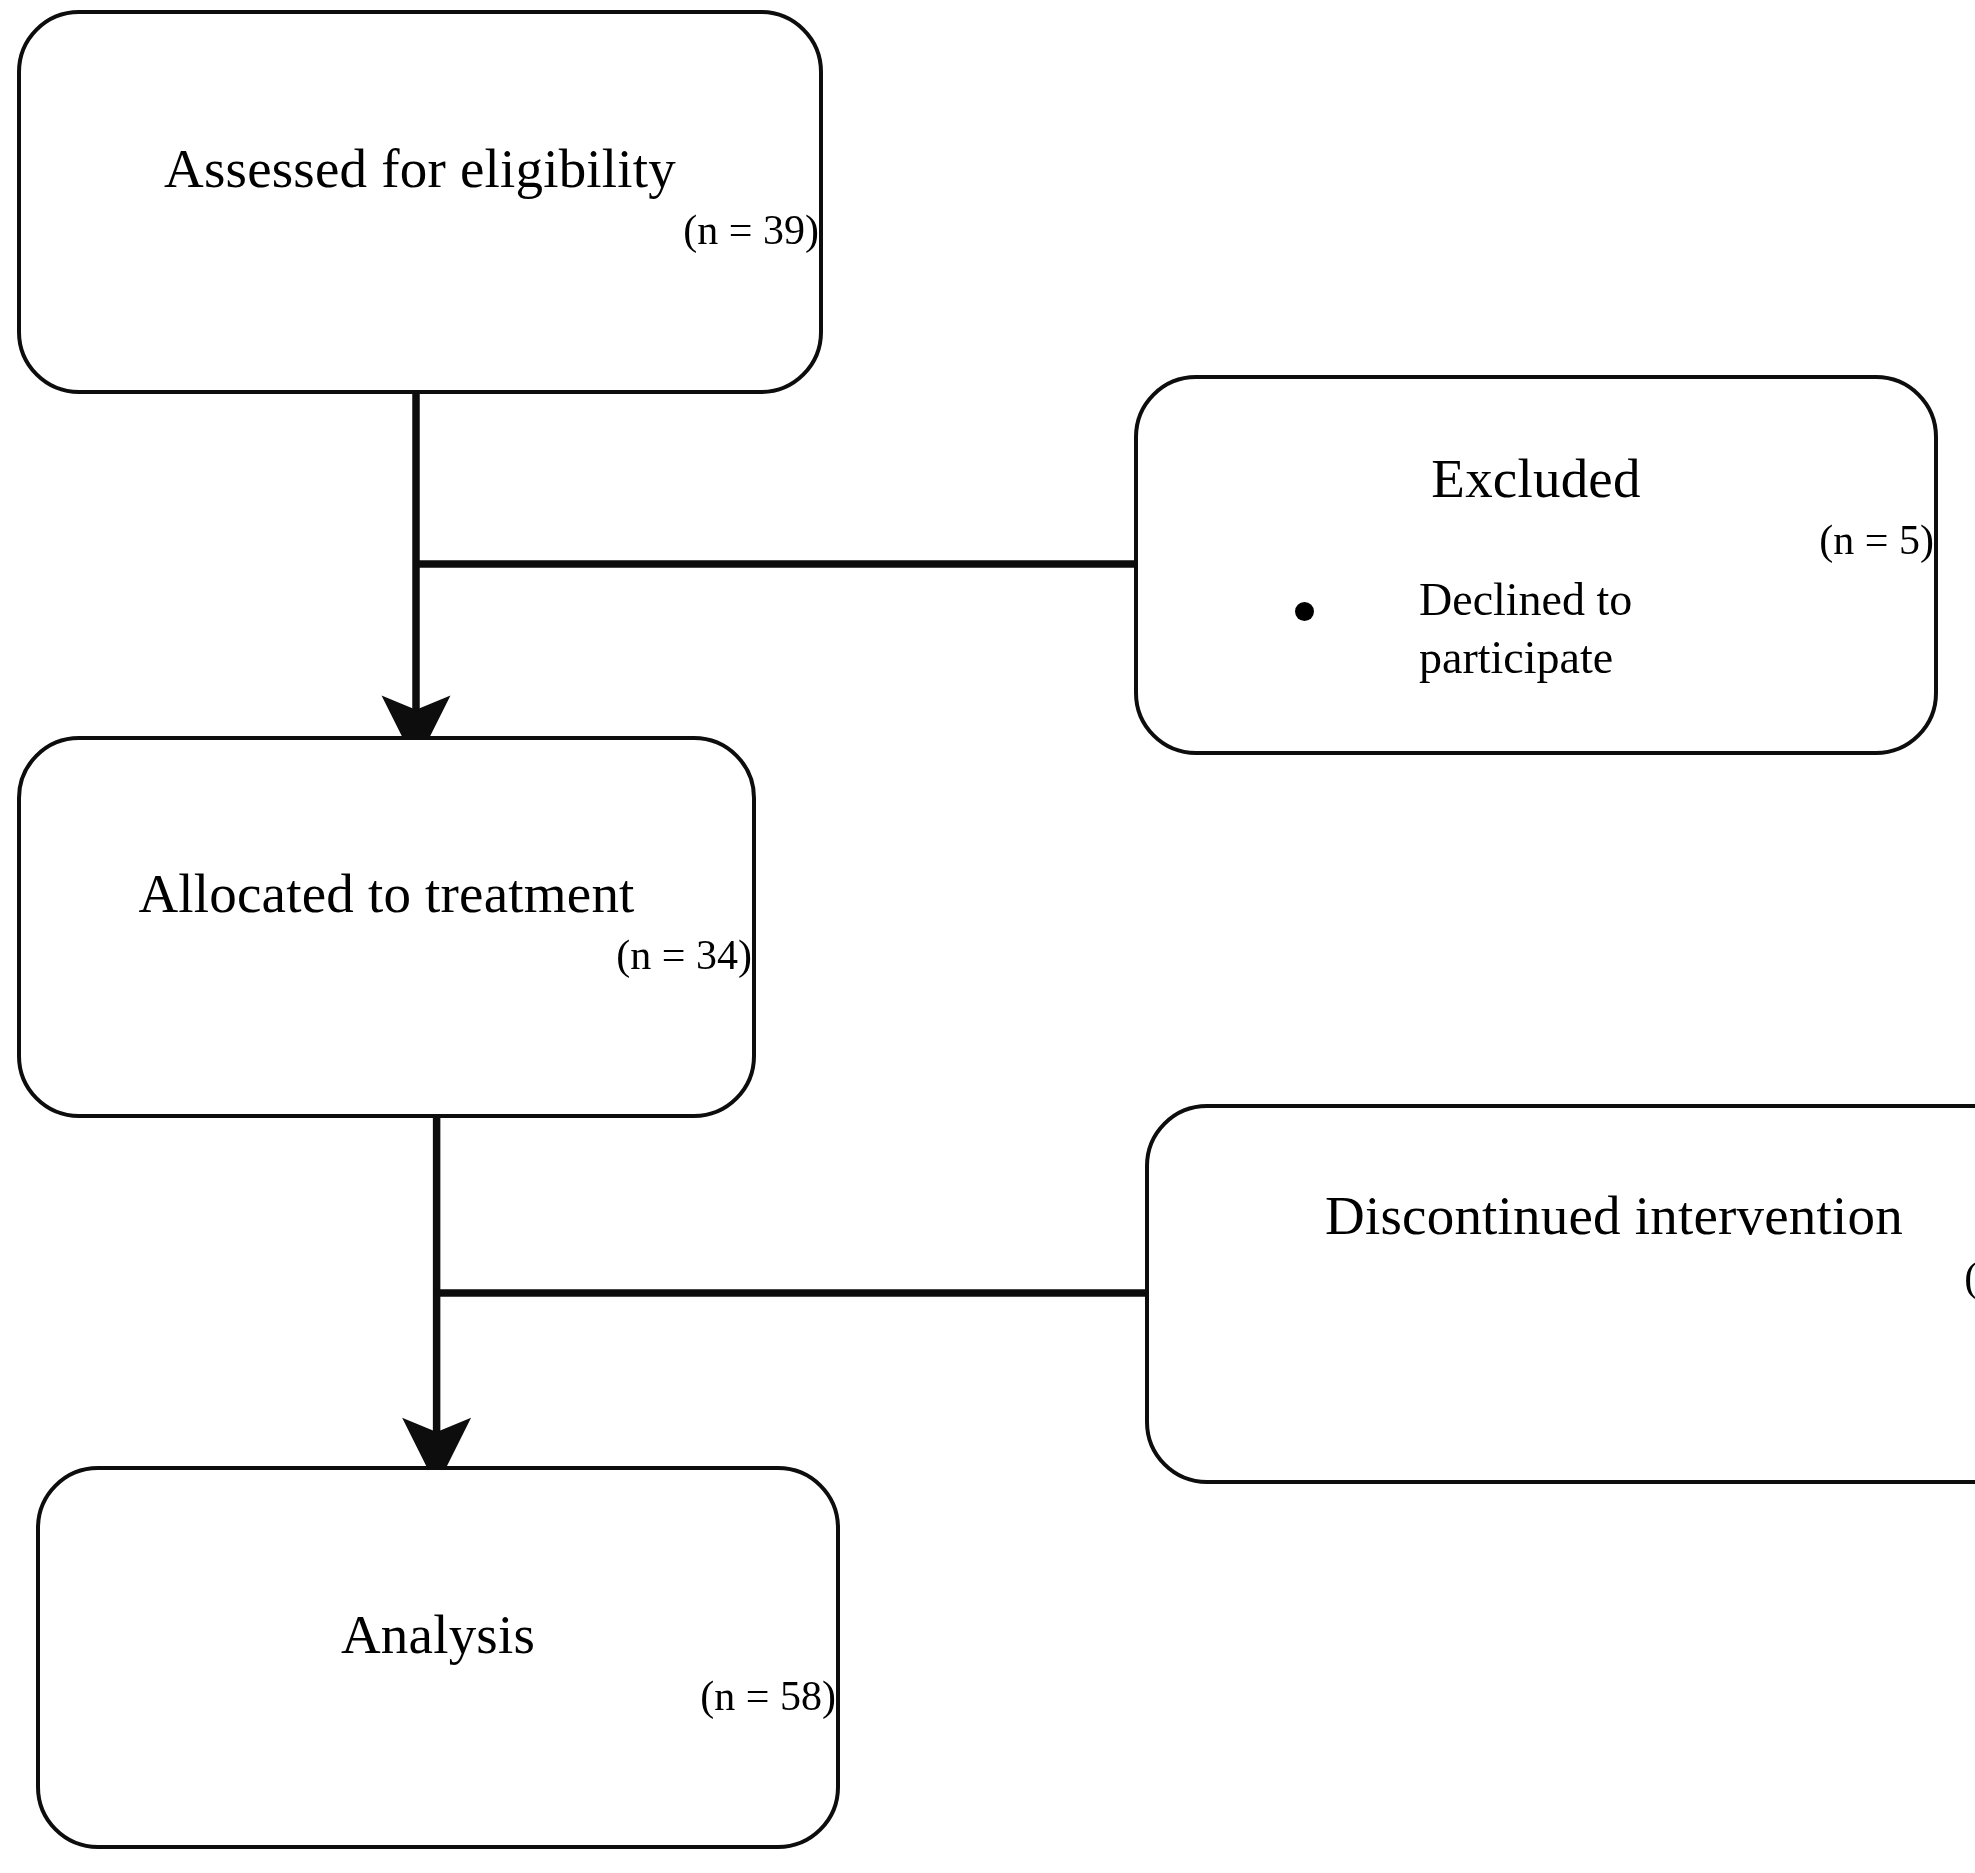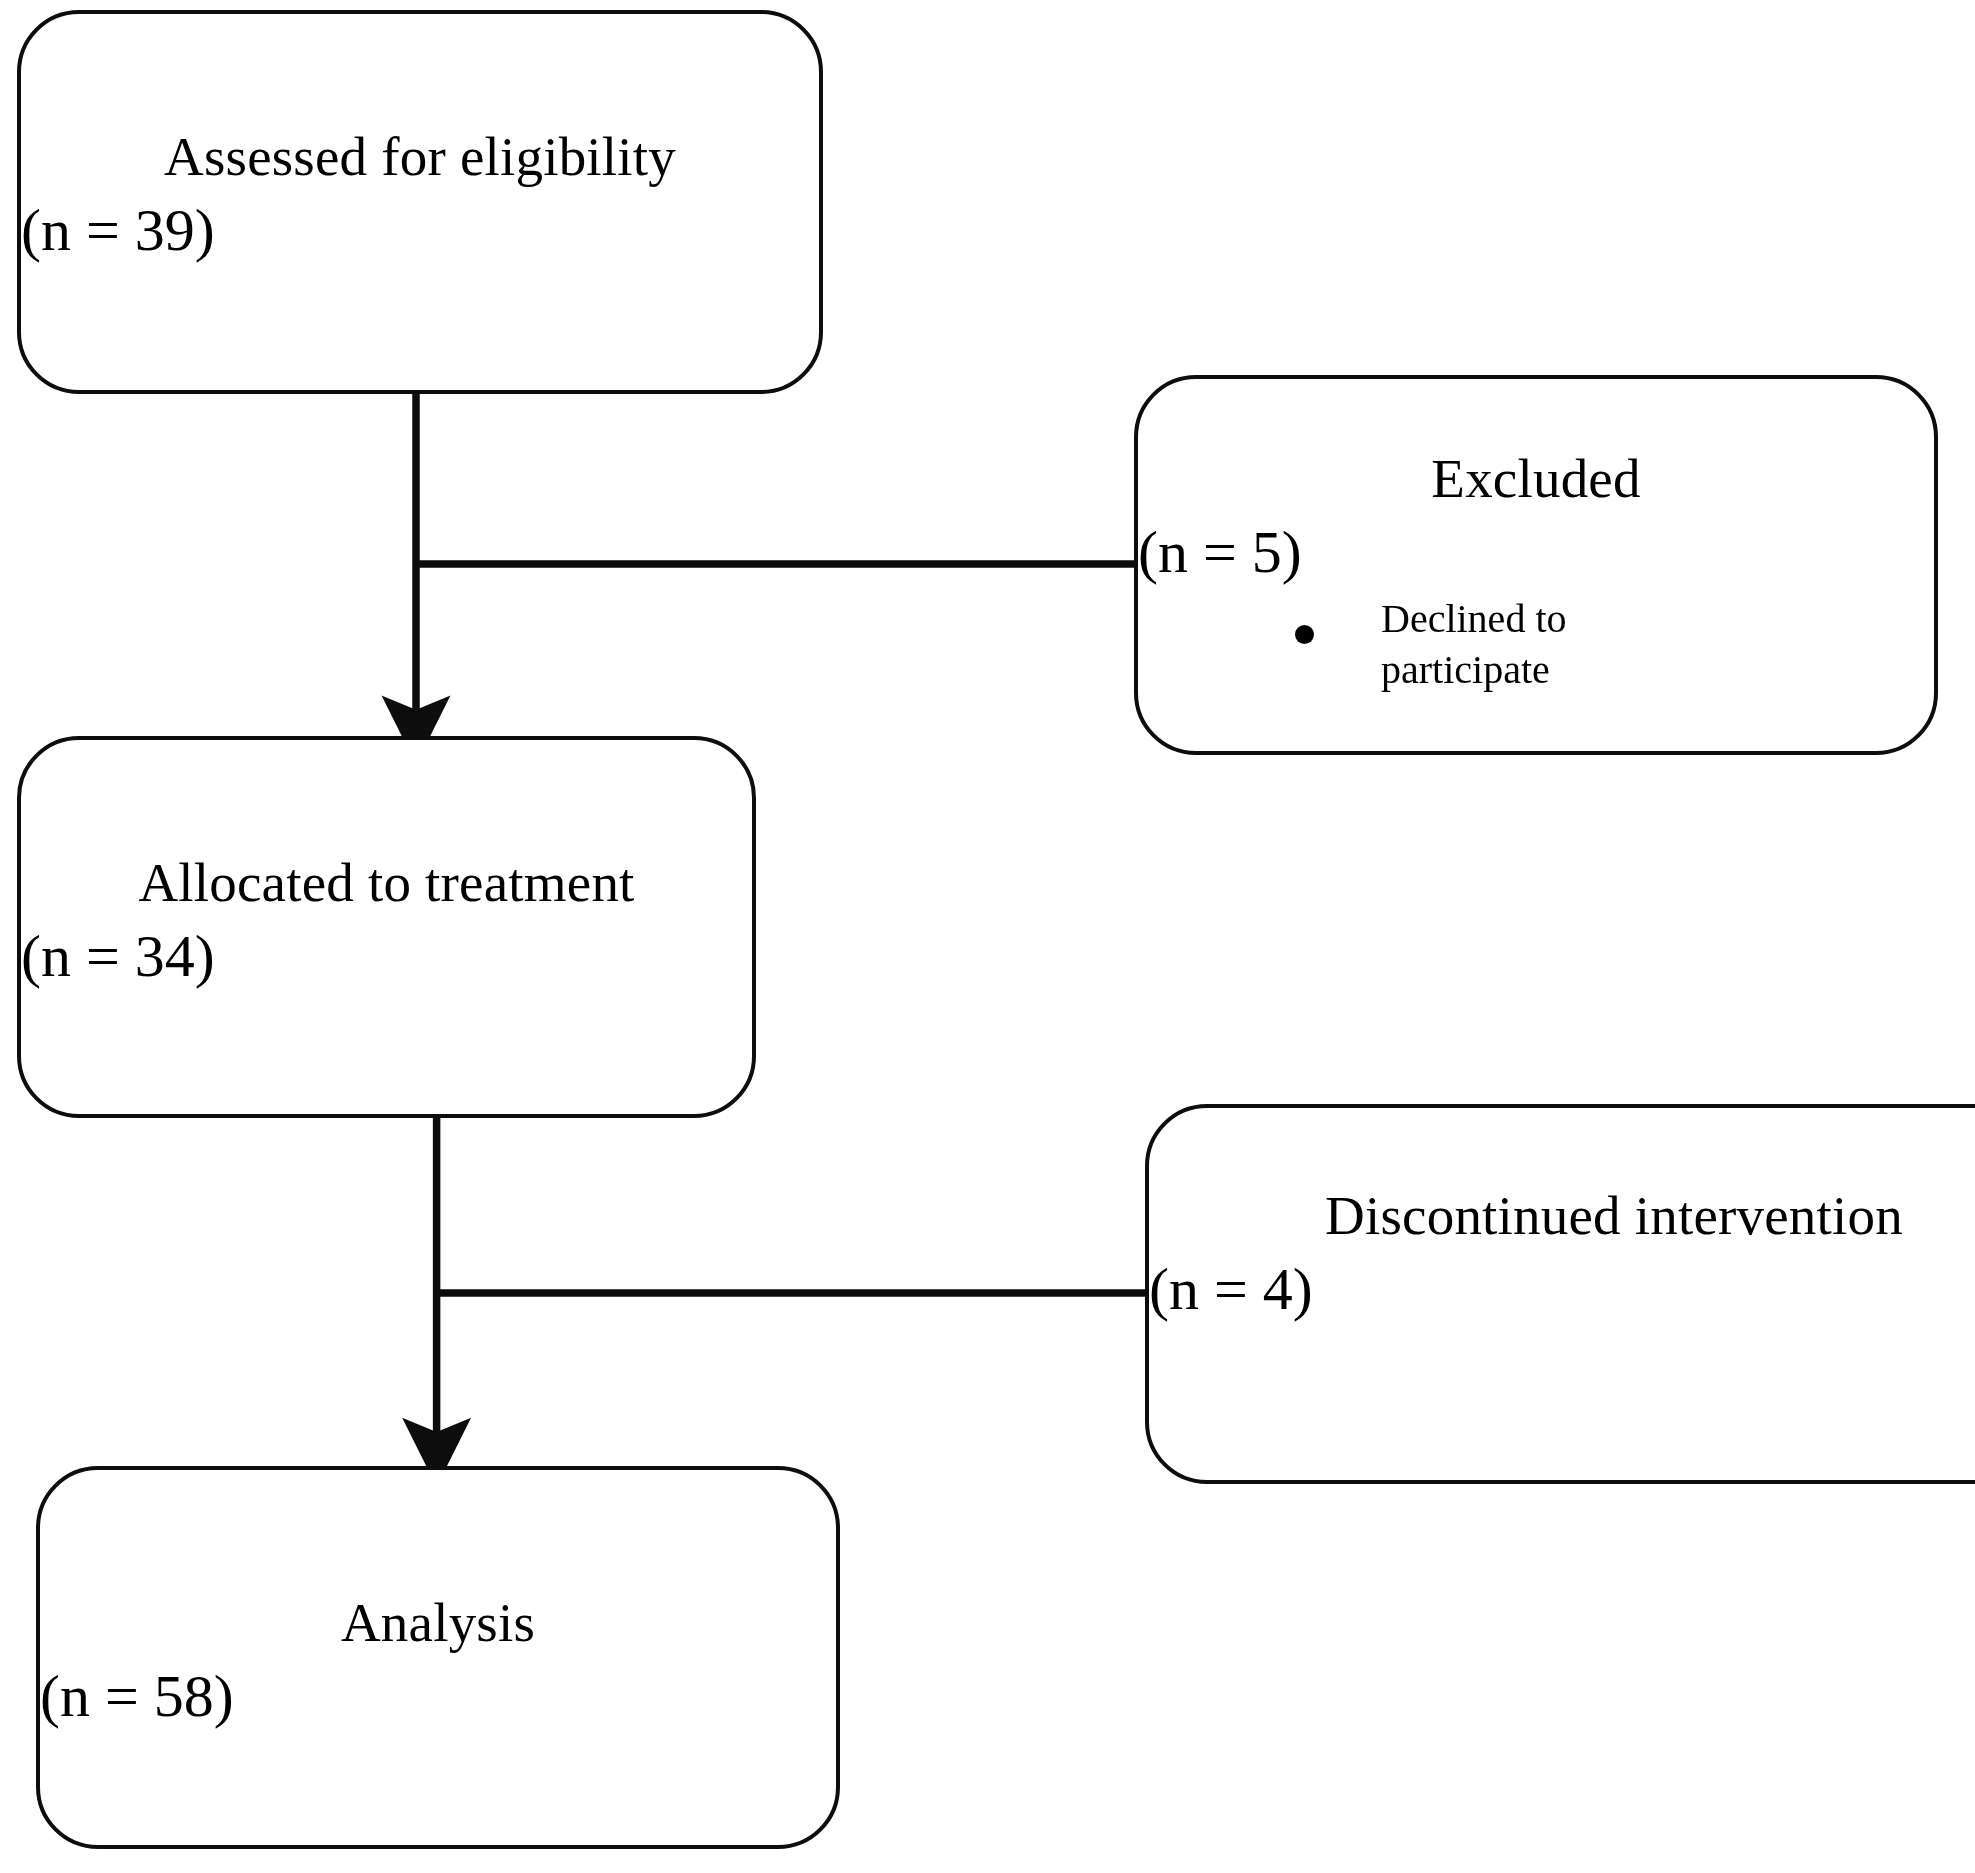--- a/index.html
+++ b/index.html
@@ -39,22 +39,22 @@
   .node-text {
     width: 100%;
     text-align: center;
     font-size: 55px;
     line-height: 1.27;
     letter-spacing: 0.2px;
     white-space: pre-line;
   }
   .node-count {
     width: 100%;
-    text-align: left;
-    font-size: 60px;
+    text-align: right;
+    font-size: 42px;
     line-height: 1.27;
   }
   
   #node-assessed {
     left: 17px;
     top: 10.3px;
     width: 806px;
     height: 384px;
   }
   #node-assessed .stack { width: 100%; transform: translateY(-7.5px); }
@@ -78,22 +78,22 @@
   }
   .bullet-dot {
     width: 19px;
     height: 19px;
     background: #000000;
     border-radius: 50%;
     margin-top: 31px;
     flex: 0 0 auto;
   }
   .bullet-text {
-    margin-left: 67px;
-    font-size: 40px;
+    margin-left: 105px;
+    font-size: 46px;
     line-height: 1.27;
     text-align: left;
     white-space: pre-line;
   }
 
   
   #node-allocated {
     left: 17px;
     top: 736px;
     width: 739px;

